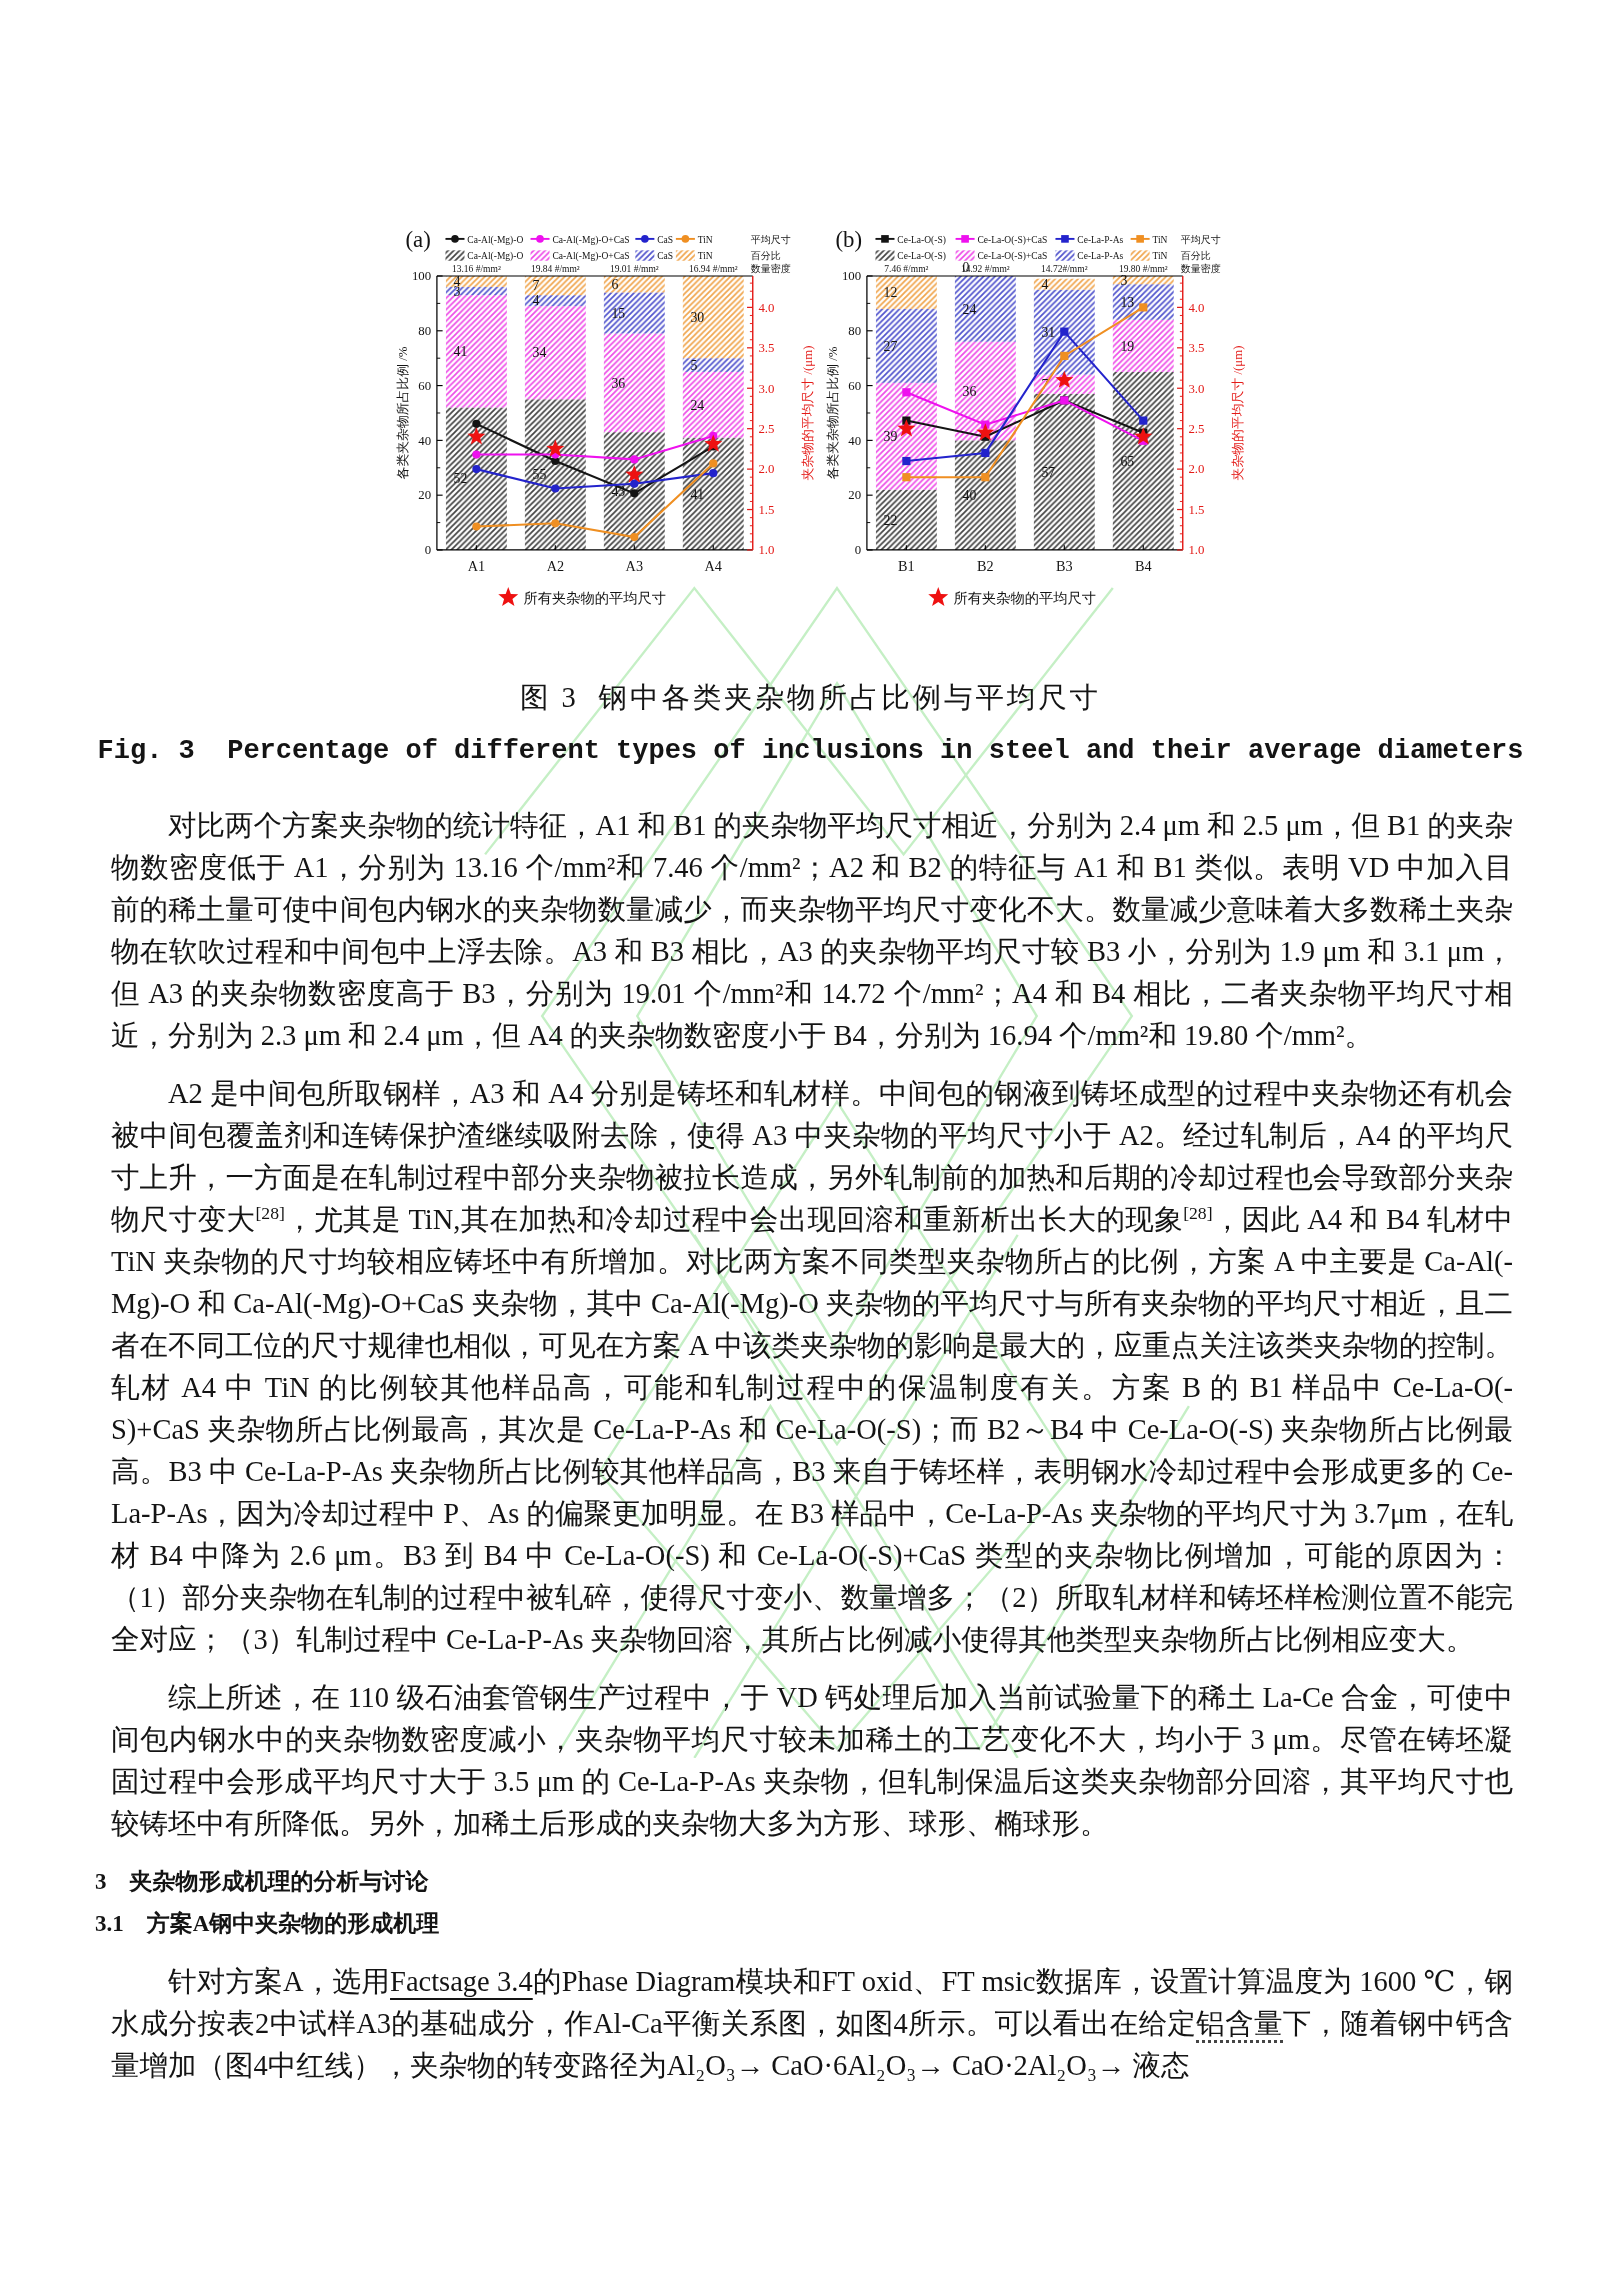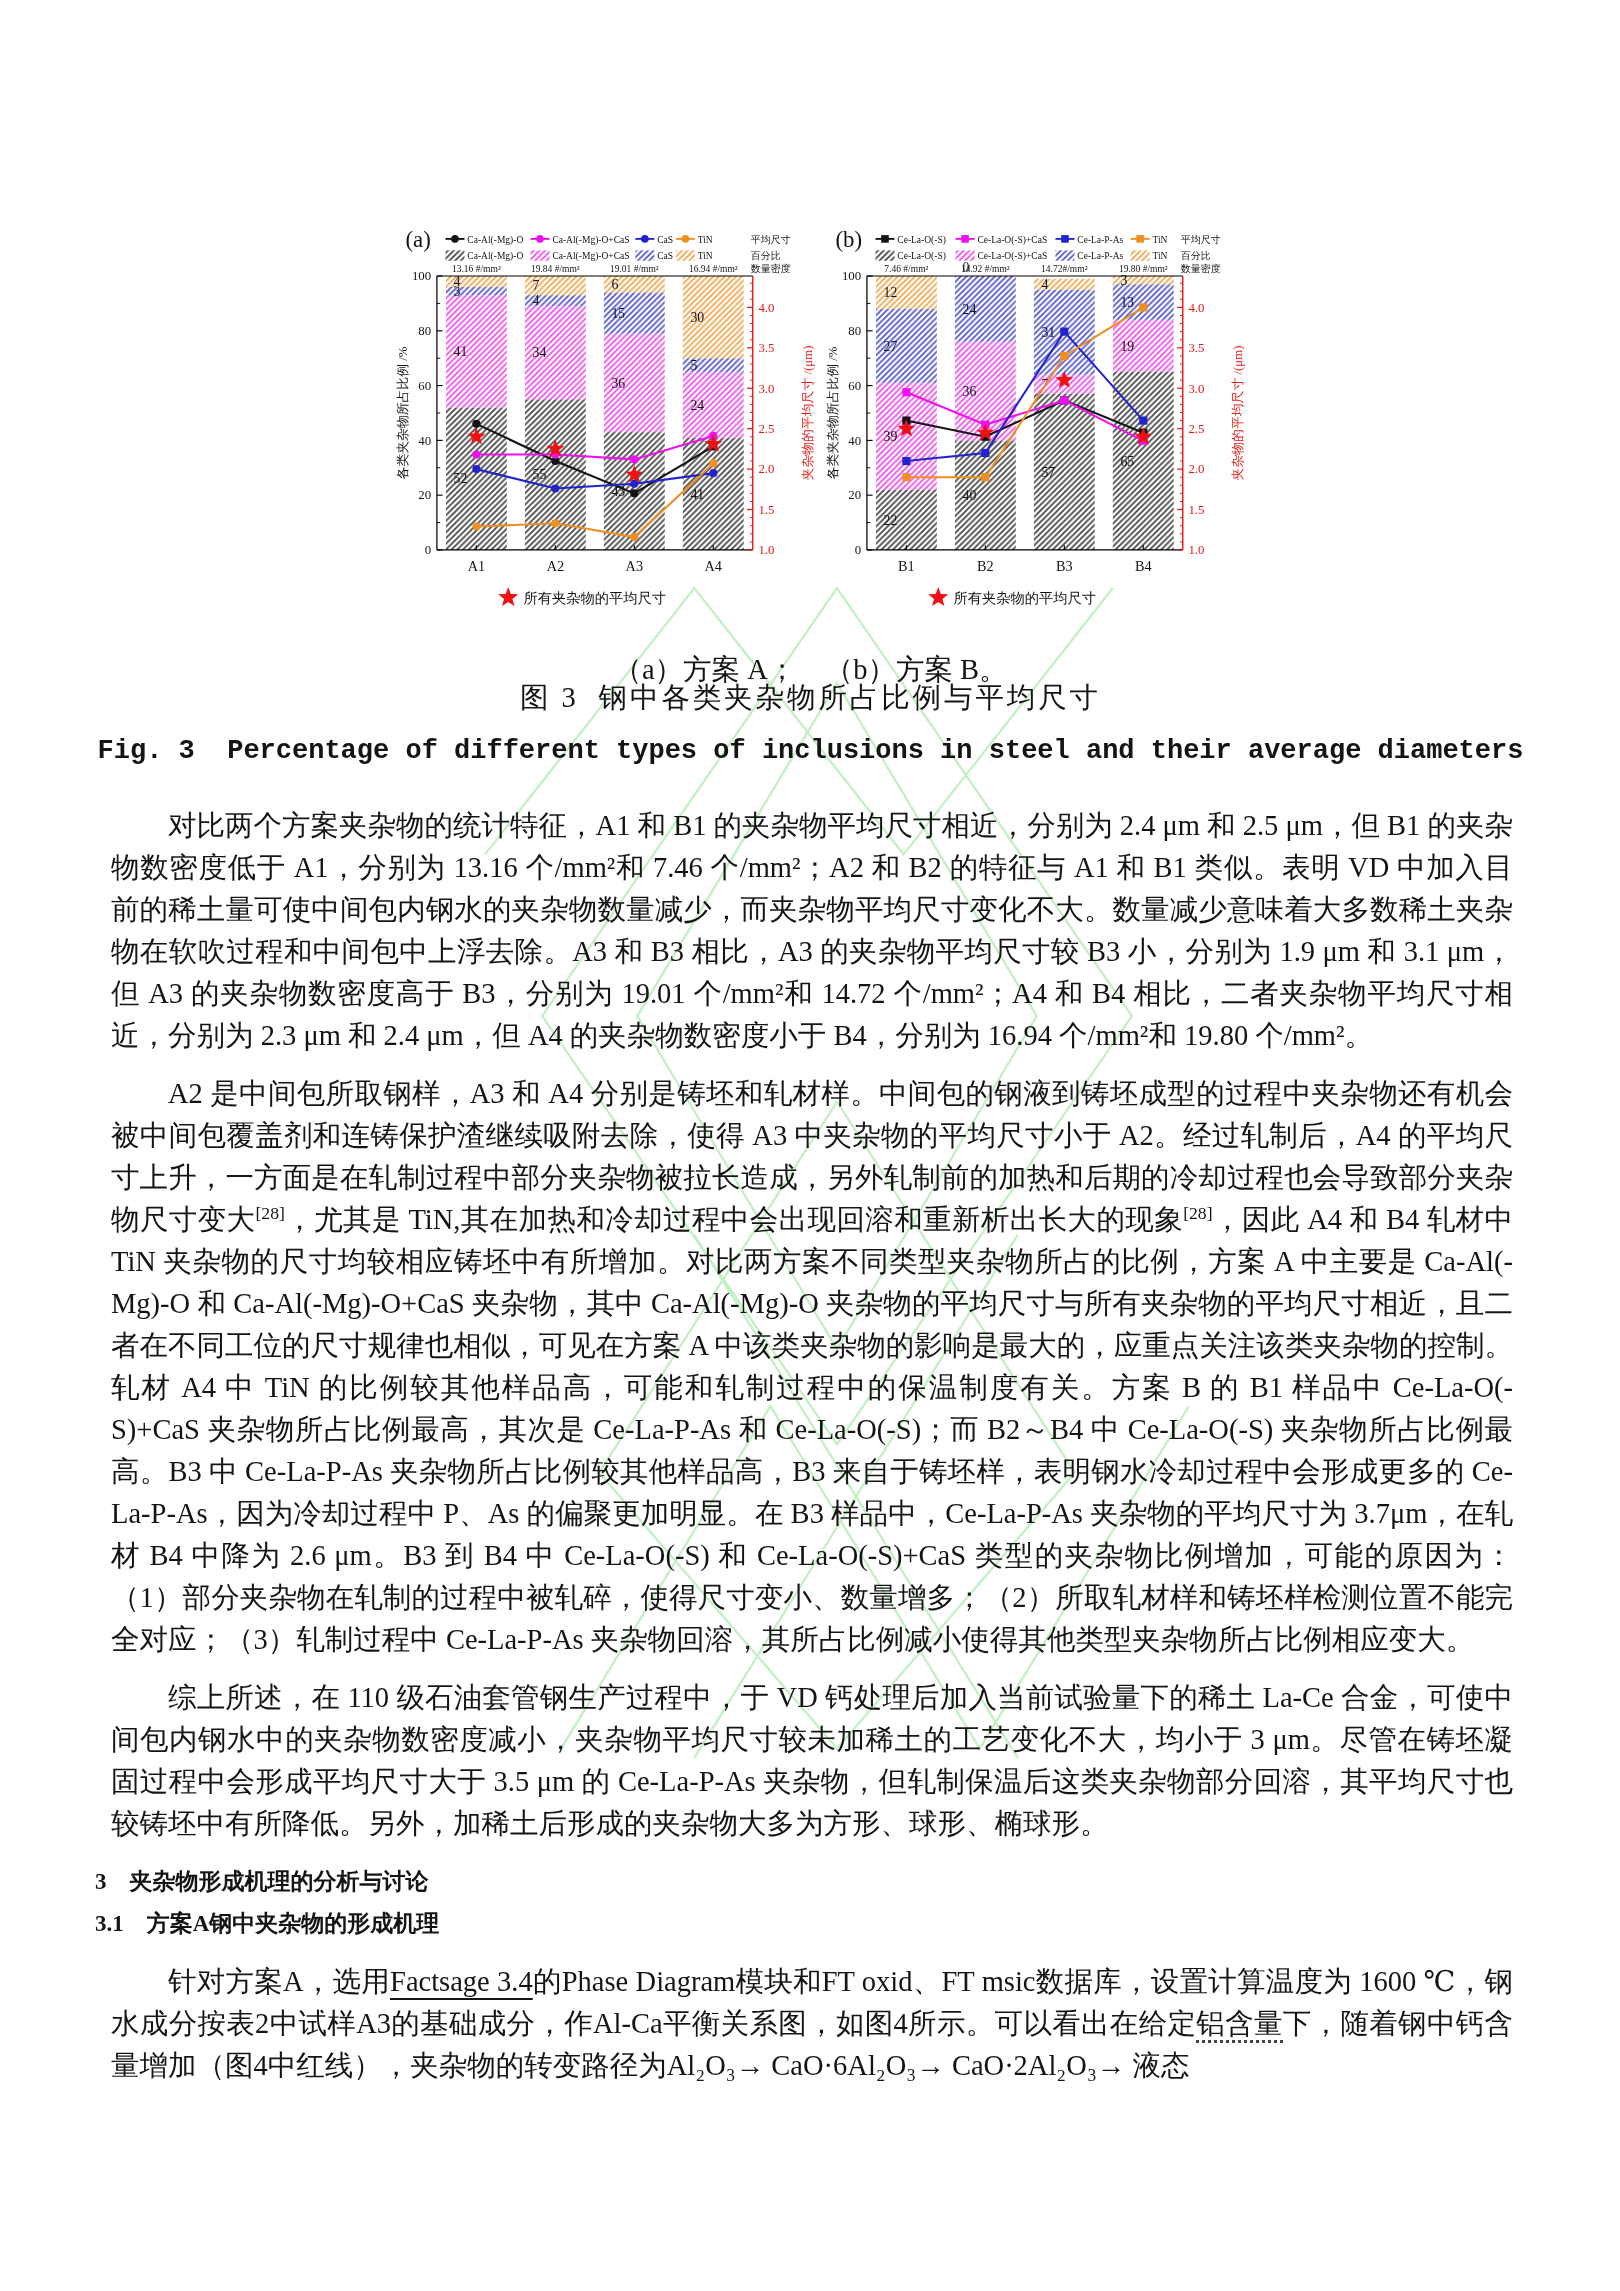--- a/index.html
+++ b/index.html
@@ -377,21 +377,20 @@
           <text x="250.5" y="57.5" font-size="10" text-anchor="middle" fill="#141414">14.72#/mm²</text>
           <text x="333.5" y="57.5" font-size="10" text-anchor="middle" fill="#141414">19.80 #/mm²</text>
           <text x="373" y="27" font-size="10.5" text-anchor="start" fill="#141414">平均尺寸</text>
           <text x="373" y="44.5" font-size="10.5" text-anchor="start" fill="#141414">百分比</text>
           <text x="373" y="57.5" font-size="10.5" text-anchor="start" fill="#141414">数量密度</text>
           <path d="M118.0 389.0L115.3 396.3L107.5 396.6L113.6 401.4L111.5 408.9L118.0 404.6L124.5 408.9L122.4 401.4L128.5 396.6L120.7 396.3Z" fill="#ee1111"></path>
           <text x="134" y="406" font-size="15" text-anchor="start" fill="#141414">所有夹杂物的平均尺寸</text>
         </svg></div>
   </div>
 
-  <div class="caption cap-sub">（a）方案 A；　（b）方案 B。</div>
   <div class="caption cap-cn">图 3  钢中各类夹杂物所占比例与平均尺寸</div>
   <div class="caption cap-en">Fig. 3  Percentage of different types of inclusions in steel and their average diameters</div>
 
   <div class="text-block">
     <p>对比两个方案夹杂物的统计特征，A1 和 B1 的夹杂物平均尺寸相近，分别为 2.4 μm 和 2.5 μm，但 B1 的夹杂物数密度低于 A1，分别为 13.16 个/mm²和 7.46 个/mm²；A2 和 B2 的特征与 A1 和 B1 类似。表明 VD 中加入目前的稀土量可使中间包内钢水的夹杂物数量减少，而夹杂物平均尺寸变化不大。数量减少意味着大多数稀土夹杂物在软吹过程和中间包中上浮去除。A3 和 B3 相比，A3 的夹杂物平均尺寸较 B3 小，分别为 1.9 μm 和 3.1 μm，但 A3 的夹杂物数密度高于 B3，分别为 19.01 个/mm²和 14.72 个/mm²；A4 和 B4 相比，二者夹杂物平均尺寸相近，分别为 2.3 μm 和 2.4 μm，但 A4 的夹杂物数密度小于 B4，分别为 16.94 个/mm²和 19.80 个/mm²。</p>
     <p><span>A2 是中间包所取钢样，A3 和 A4 分别是铸坯和轧材样。中间包的钢液到铸坯成型的过程中夹杂物还有机会被中间包覆盖剂和连铸保护渣继续吸附去除，使得 A3 中夹杂物的平均尺寸小于 A2。经过轧制后，A4 的平均尺寸上升，一方面是在轧制过程中部分夹杂物被拉长造成，另外轧制前的加热和后期的冷却过程也会导致部分夹杂物尺寸变大</span><sup>[28]</sup><span>，尤其是 TiN,其在加热和冷却过程中会出现回溶和重新析出长大的现象</span><sup>[28]</sup><span>，因此 A4 和 B4 轧材中 TiN 夹杂物的尺寸均较相应铸坯中有所增加。对比两方案不同类型夹杂物所占的比例，方案 A 中主要是 Ca-Al(-Mg)-O 和 Ca-Al(-Mg)-O+CaS 夹杂物，其中 Ca-Al(-Mg)-O 夹杂物的平均尺寸与所有夹杂物的平均尺寸相近，且二者在不同工位的尺寸规律也相似，可见在方案 A 中该类夹杂物的影响是最大的，应重点关注该类夹杂物的控制。轧材 A4 中 TiN 的比例较其他样品高，可能和轧制过程中的保温制度有关。方案 B 的 B1 样品中 Ce-La-O(-S)+CaS 夹杂物所占比例最高，其次是 Ce-La-P-As 和 Ce-La-O(-S)；而 B2～B4 中 Ce-La-O(-S) 夹杂物所占比例最高。B3 中 Ce-La-P-As 夹杂物所占比例较其他样品高，B3 来自于铸坯样，表明钢水冷却过程中会形成更多的 Ce-La-P-As，因为冷却过程中 P、As 的偏聚更加明显。在 B3 样品中，Ce-La-P-As 夹杂物的平均尺寸为 3.7μm，在轧材 B4 中降为 2.6 μm。B3 到 B4 中 Ce-La-O(-S) 和 Ce-La-O(-S)+CaS 类型的夹杂物比例增加，可能的原因为：（1）部分夹杂物在轧制的过程中被轧碎，使得尺寸变小、数量增多；（2）所取轧材样和铸坯样检测位置不能完全对应；（3）轧制过程中 Ce-La-P-As 夹杂物回溶，其所占比例减小使得其他类型夹杂物所占比例相应变大。</span></p>
     <p>综上所述，在 110 级石油套管钢生产过程中，于 VD 钙处理后加入当前试验量下的稀土 La-Ce 合金，可使中间包内钢水中的夹杂物数密度减小，夹杂物平均尺寸较未加稀土的工艺变化不大，均小于 3 μm。尽管在铸坯凝固过程中会形成平均尺寸大于 3.5 μm 的 Ce-La-P-As 夹杂物，但轧制保温后这类夹杂物部分回溶，其平均尺寸也较铸坯中有所降低。另外，加稀土后形成的夹杂物大多为方形、球形、椭球形。</p>
     <div class="heading">3　夹杂物形成机理的分析与讨论</div>
     <div class="heading">3.1　方案A钢中夹杂物的形成机理</div>
     <p><span>针对方案A，选用</span><span class="u">Factsage 3.4</span><span>的Phase Diagram模块和FT oxid、FT msic数据库，设置计算温度为 1600 ℃，钢水成分按表2中试样A3的基础成分，作Al-Ca平衡关系图，如图4所示。可以看出在给定</span><span class="dots">铝含量</span><span>下，随着钢中钙含量增加（图4中红线），夹杂物的转变路径为Al₂O₃→ CaO·6Al₂O₃→ CaO·2Al₂O₃→ 液态</span></p>

